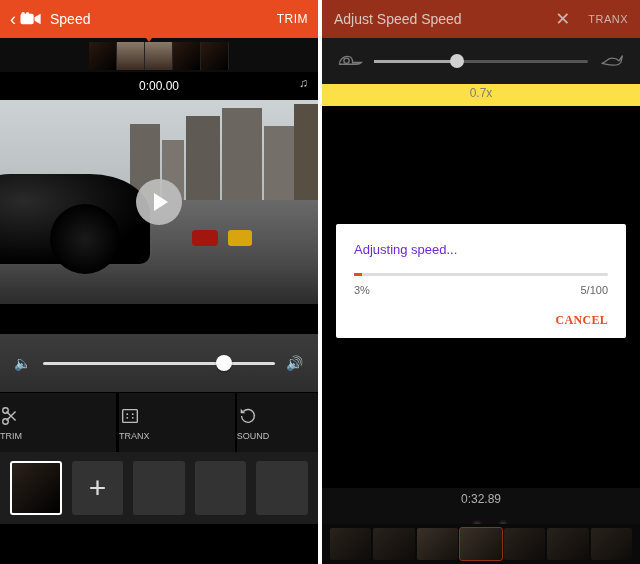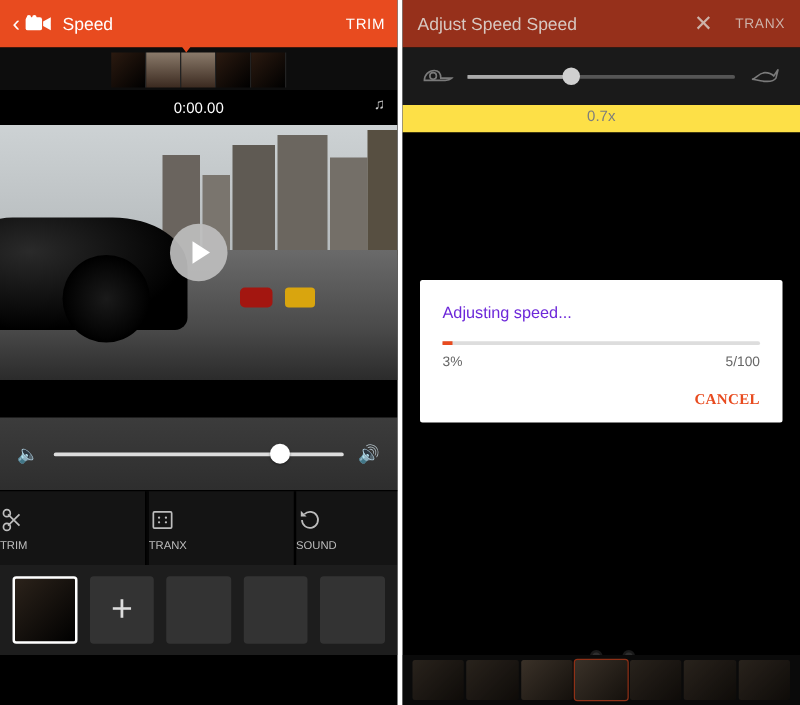--- a/index.html
+++ b/index.html
@@ -370,20 +370,23 @@
           <path fill="none" stroke="#7a7a7a" stroke-width="1.5" d="M4 15c4 0 6-6 12-6 5 0 8 3 8 3l4-6-2 8c0 0-2 3-8 3-8 0-10-2-14-2z"></path>
         </svg>
     </span>
   </div>
   <div class="speed-label-row">
     <span>0.7x</span>
   </div>
 
   <div class="mid-black"></div>
 
+  <div class="time-center">
+    <span>0:32.89</span>
+  </div>
   <div class="handle-row">
     <div class="handle h1">
         <div class="stem"></div>
       </div>
     <div class="handle h2">
         <div class="stem"></div>
       </div>
   </div>
 
   <div class="clip-thumbs-r">

